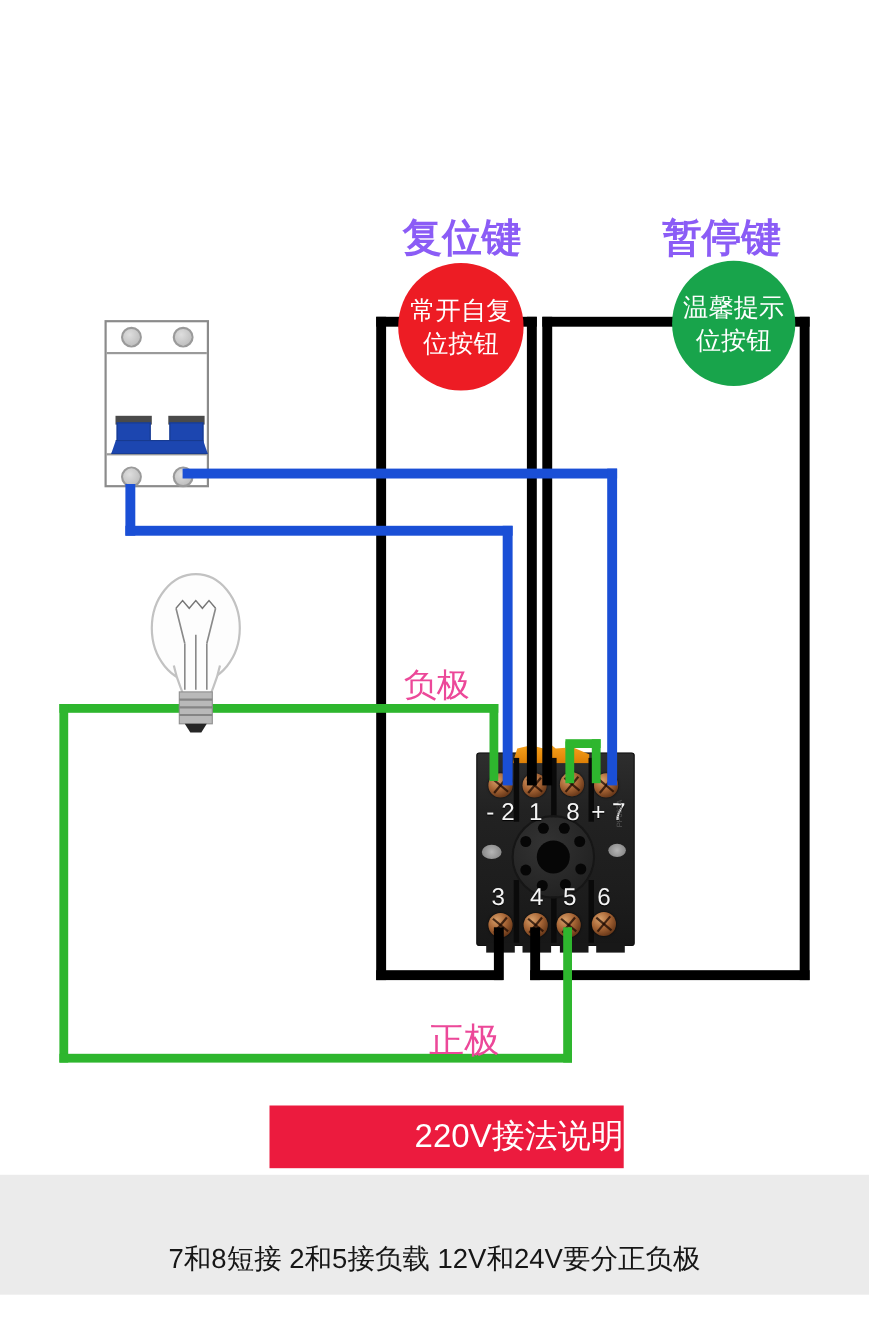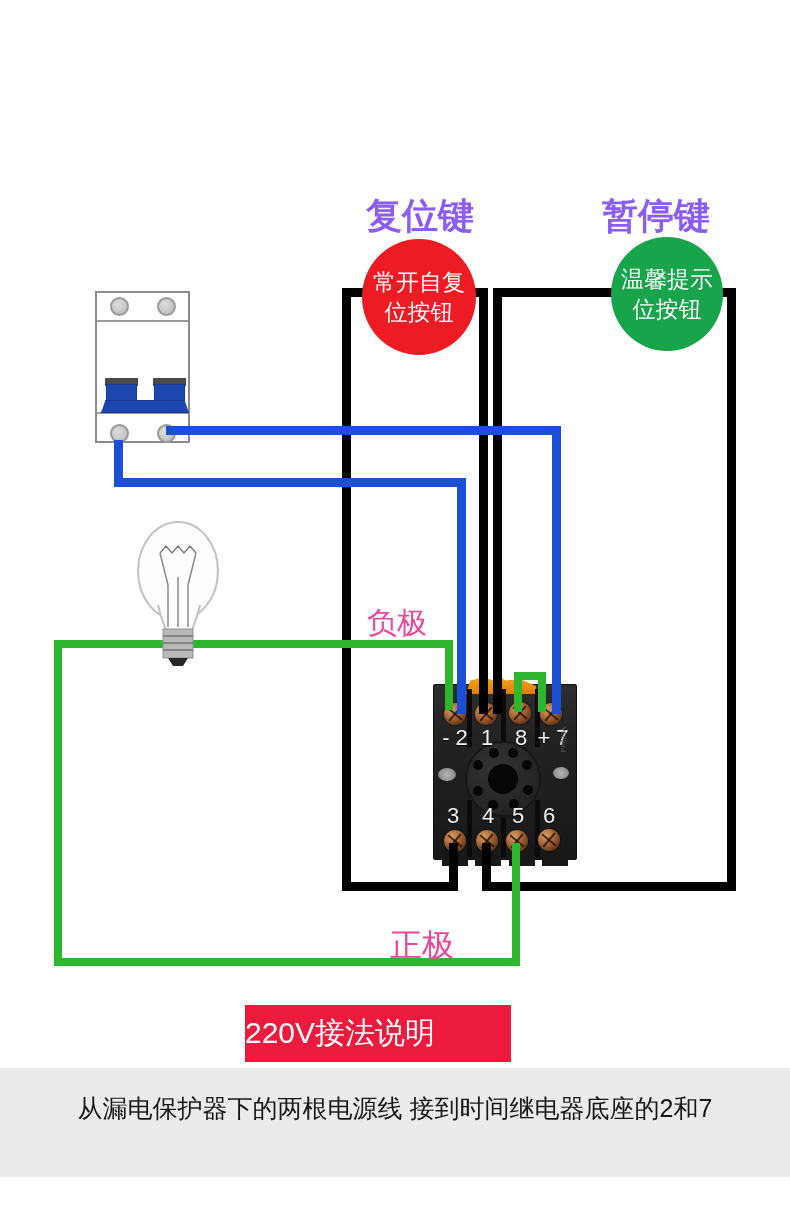--- a/index.html
+++ b/index.html
@@ -51,22 +51,22 @@
   .tooth{position:absolute;top:173px;width:26px;height:9px;background:#181818;}
   .clip{position:absolute;left:33px;top:-8px;width:70px;height:18px;z-index:-1;
         background:linear-gradient(180deg,#f7a41d,#dd7f06);
         clip-path:polygon(0 100%,6% 25%,24% 8%,40% 25%,48% 0,56% 25%,78% 18%,100% 55%,100% 100%);}
   .pinlabel{position:absolute;color:#f4f4f4;font-size:22px;font-weight:500;transform:translateX(-50%);
             text-shadow:0 1px 1px #000;white-space:nowrap;}
   .sidemark{position:absolute;right:1px;top:52px;font-size:7px;color:#555;transform:rotate(-90deg);}
   
   .bulb{position:absolute;left:130px;top:513px;width:100px;height:155px;z-index:16;}
   
-  .cta{position:absolute;left:245px;top:1005px;width:266px;height:57px;background:#ec1b3e;color:#fff;
-       font-size:30px;font-weight:500;display:flex;align-items:center;justify-content:flex-start;z-index:20;}
+  .cta{position:absolute;left:245px;top:1005px;width:298px;height:57px;background:#ec1b3e;color:#fff;
+       font-size:30px;font-weight:500;display:flex;align-items:center;justify-content:flex-end;z-index:20;padding-left:24px;}
   .footer{position:absolute;left:0;top:1068px;width:790px;height:109px;background:#ebebeb;color:#161616;
           text-align:center;z-index:20;}
   .footer .f1{position:absolute;left:0;top:24px;width:100%;font-size:25px;}
   .footer .f2{position:absolute;left:0;top:60px;width:100%;font-size:25px;}
 </style>
 </head>
 <body>
 
 <div class="page">
 
@@ -186,16 +186,16 @@
   </div>
 
   <div class="greenlabel" style="left:397px;top:603px;font-size:30px;">负极</div>
   <div class="greenlabel" style="left:405px;top:924px;font-size:32px;margin-left:17px;">正极</div>
 
   <div class="cta">
     <span>220V接法说明</span>
   </div>
 
   <div class="footer">
-    <div class="f1">从漏电保护器下的两根电源线 接到时间继电器底座的2和7</div>
+    <div class="f2">7和8短接  2和5接负载  12V和24V要分正负极</div>
   </div>
 
 </div>
 
 </body></html>

